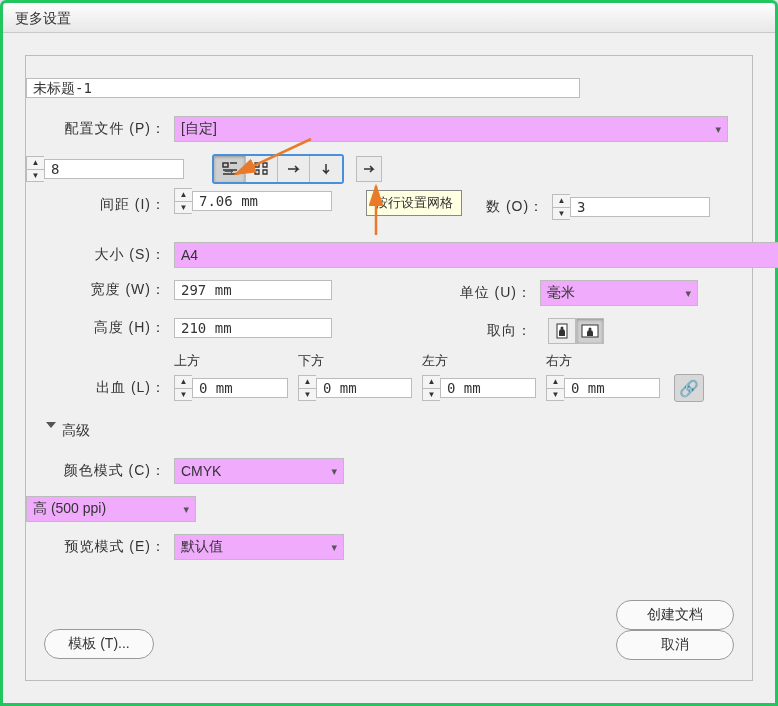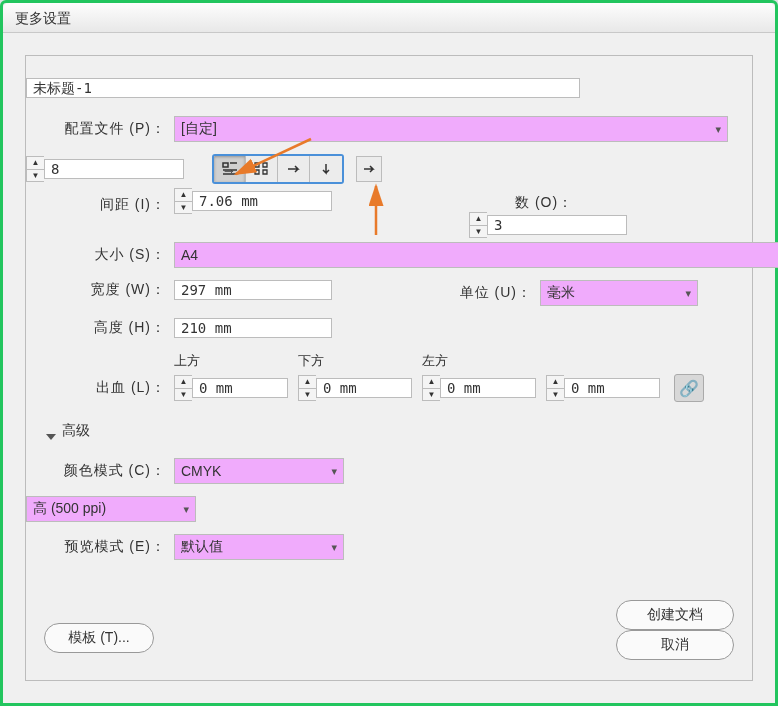--- a/index.html
+++ b/index.html
@@ -144,21 +144,21 @@
     <div class="row" style="left:0;top:132px;align-items:flex-end;">
       <div class="lbl" style="width:148px">间距 (I)：</div>
       <div class="spin-wrap">
         <div class="spin-btns">
             <div>▲</div>
             <div>▼</div>
           </div>
         <div class="field" style="width:140px">7.06 mm</div>
       </div>
     </div>
-    <div class="row" style="left:443px;top:138px;flex-direction:column;">
+    <div class="row" style="left:460px;top:138px;">
       <div class="lbl" style="width:66px">数 (O)：</div>
       <div class="spin-wrap">
         <div class="spin-btns">
             <div>▲</div>
             <div>▼</div>
           </div>
         <div class="field" style="width:140px">3</div>
       </div>
     </div>
 
@@ -179,25 +179,44 @@
       <div class="dropdown" style="width:158px">
         <span>毫米</span>
         <span class="chev">▾</span>
       </div>
     </div>
 
     <div class="row" style="left:0;top:262px;">
       <div class="lbl" style="width:148px">高度 (H)：</div>
       <div class="field" style="width:158px">210 mm</div>
     </div>
+    <div class="row" style="left:456px;top:262px;">
+      <div class="lbl" style="width:58px">取向：</div>
+      <div style="width:8px"></div>
+      <div class="orient-btn">
+        <svg width="12" height="16">
+            <rect x="1" y="1" width="10" height="14" fill="#fff" stroke="#333"></rect>
+            <circle cx="6" cy="5" r="1.5" fill="#333"></circle>
+            <path d="M3 13 v-4 a3 3 0 0 1 6 0 v4 z" fill="#333"></path>
+          </svg>
+      </div>
+      <div class="orient-btn active">
+        <svg width="18" height="14">
+            <rect x="1" y="1" width="16" height="12" fill="#fff" stroke="#333"></rect>
+            <circle cx="9" cy="5" r="1.5" fill="#333"></circle>
+            <path d="M6 12 v-3 a3 3 0 0 1 6 0 v3 z" fill="#333"></path>
+          </svg>
+      </div>
+    </div>
 
     <div class="row" style="left:148px;top:296px;font-size:13px">
       <div style="width:124px">上方</div>
       <div style="width:124px">下方</div>
       <div style="width:124px">左方</div>
+      <div style="width:124px">右方</div>
     </div>
 
     <div class="row" style="left:0;top:318px;">
       <div class="lbl" style="width:148px">出血 (L)：</div>
       <div class="spin-wrap">
         <div class="spin-btns">
             <div>▲</div>
             <div>▼</div>
           </div>
         <div class="field" style="width:96px">0 mm</div>
@@ -225,21 +244,21 @@
             <div>▼</div>
           </div>
         <div class="field" style="width:96px">0 mm</div>
       </div>
       <div style="width:14px"></div>
       <div class="link-btn">
         <span>🔗</span>
       </div>
     </div>
 
-    <div class="row" style="left:20px;top:366px;align-items:flex-end;">
+    <div class="row" style="left:20px;top:366px;align-items:flex-start;">
       <span class="tri"></span>
       <span style="font-size:14px">高级</span>
     </div>
 
     <div class="row" style="left:0;top:402px;">
       <div class="lbl" style="width:148px">颜色模式 (C)：</div>
       <div class="dropdown" style="width:170px">
         <span>CMYK</span>
         <span class="chev">▾</span>
       </div>
@@ -253,29 +272,30 @@
     </div>
 
     <div class="row" style="left:0;top:478px;">
       <div class="lbl" style="width:148px">预览模式 (E)：</div>
       <div class="dropdown" style="width:170px">
         <span>默认值</span>
         <span class="chev">▾</span>
       </div>
     </div>
 
-    <div class="row" style="left:18px;bottom:27px;">
+    <div class="row" style="left:18px;bottom:21px;">
       <div class="pill-btn" style="min-width:110px">模板 (T)...</div>
     </div>
     <div class="row" style="right:18px;bottom:20px;flex-direction:column;">
       <div class="pill-btn" style="min-width:118px">创建文档</div>
       <div style="width:14px"></div>
       <div class="pill-btn" style="min-width:118px">取消</div>
     </div>
 
+    <div class="tooltip" style="left:340px;top:134px;">按行设置网格</div>
 
     <svg class="arrow" style="left:200px;top:78px" width="90" height="50">
       <defs>
           <marker id="ah1" markerWidth="10" markerHeight="10" refX="8" refY="3" orient="auto">
             <path d="M0,0 L9,3 L0,6 Z" fill="#e87a2a"></path>
           </marker>
         </defs>
       <line x1="85" y1="5" x2="10" y2="40" stroke="#e87a2a" stroke-width="2.5" marker-end="url(#ah1)"></line>
     </svg>
     <svg class="arrow" style="left:335px;top:124px" width="30" height="60">

